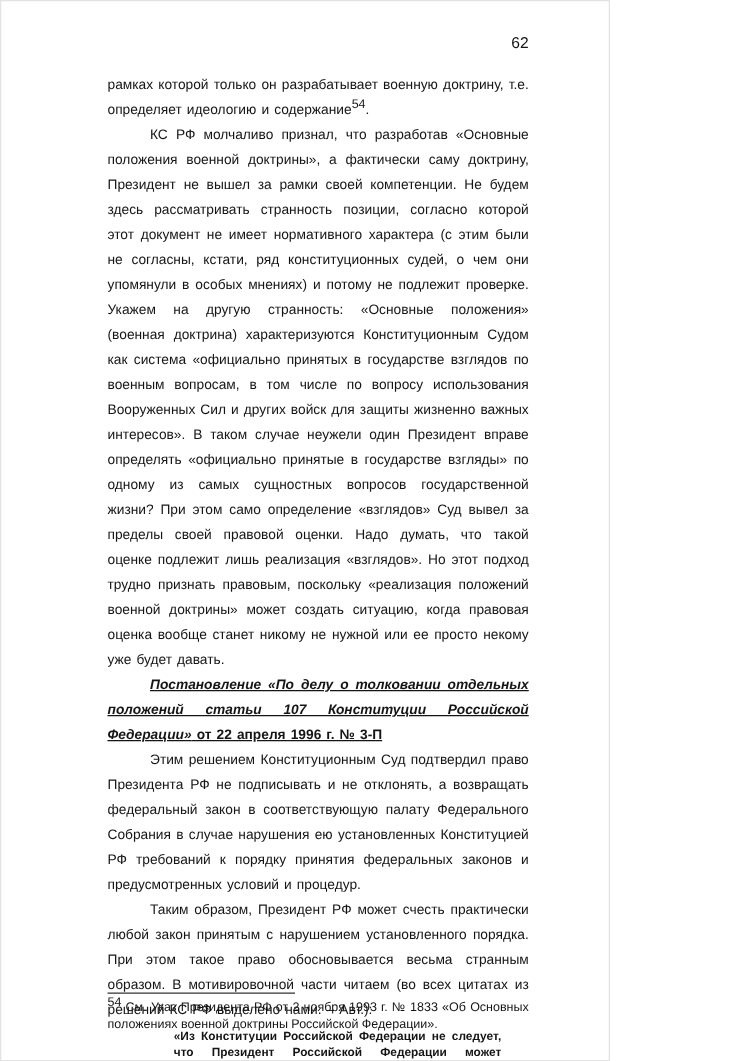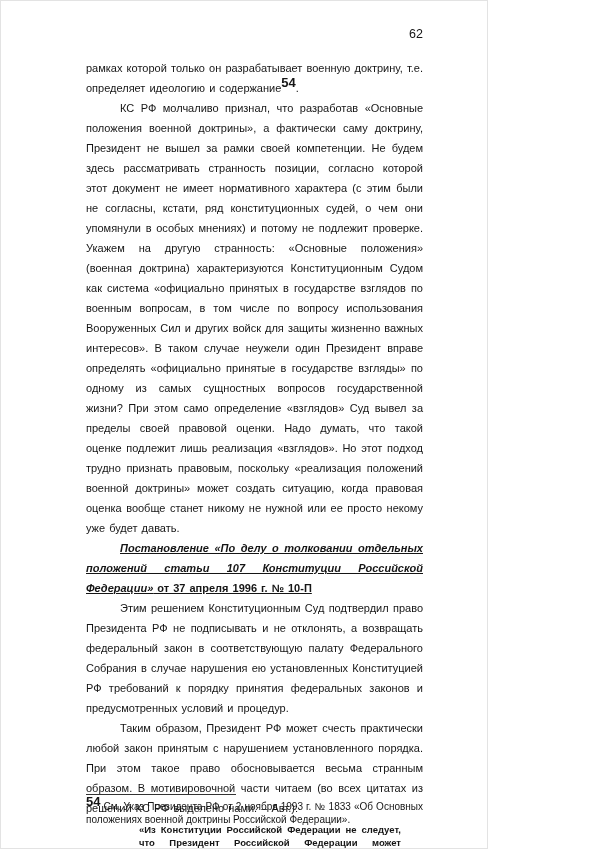--- a/index.html
+++ b/index.html
@@ -27,24 +27,23 @@
     line-height: 20px;
     text-align: justify;
     word-spacing: 1px;
   }
   .indent { text-indent: 34px; }
   .heading span { text-decoration: underline; }
   .bi { font-weight: bold; font-style: italic; }
   .b  { font-weight: bold; }
   .i  { }
   .fn-ref {
-    font-size: 13px;
+    font-size: 10px;
     vertical-align: super;
     line-height: 0;
-    font-weight: bold;
   }
   .quote {
     margin: 5px 22px 0 53px;
     font-size: 9.5px;
     line-height: 13px;
     font-weight: bold;
     text-align: justify;
     word-spacing: 1px;
   }
   .footnote-area {
@@ -69,21 +68,21 @@
 <body>
 
 <div class="page">
 
   <div class="page-number">62</div>
 
   <p class="body"><span>рамках которой только он разрабатывает военную доктрину, т.е. определяет идеологию и содержание</span><sup class="fn-ref">54</sup><span>.</span></p>
 
   <p class="body indent">КС РФ молчаливо признал, что разработав «Основные положения военной доктрины», а фактически саму доктрину, Президент не вышел за рамки своей компетенции. Не будем здесь рассматривать странность позиции, согласно которой этот документ не имеет нормативного характера (с этим были не согласны, кстати, ряд конституционных судей, о чем они упомянули в особых мнениях) и потому не подлежит проверке. Укажем на другую странность: «Основные положения» (военная доктрина) характеризуются Конституционным Судом как система «официально принятых в государстве взглядов по военным вопросам, в том числе по вопросу использования Вооруженных Сил и других войск для защиты жизненно важных интересов». В таком случае неужели один Президент вправе определять «официально принятые в государстве взгляды» по одному из самых сущностных вопросов государственной жизни? При этом само определение «взглядов» Суд вывел за пределы своей правовой оценки. Надо думать, что такой оценке подлежит лишь реализация «взглядов». Но этот подход трудно признать правовым, поскольку «реализация положений военной доктрины» может создать ситуацию, когда правовая оценка вообще станет никому не нужной или ее просто некому уже будет давать.</p>
 
-  <p class="body indent heading"><span class="bi">Постановление «По делу о толковании отдельных положений статьи 107 Конституции Российской Федерации»</span><span class="b"> от 37 апреля 1996 г. № 10-П</span></p>
+  <p class="body indent heading"><span class="bi">Постановление «По делу о толковании отдельных положений статьи 107 Конституции Российской Федерации»</span><span class="b"> от 22 апреля 1996 г. № 3-П</span></p>
 
   <p class="body indent"><span>Этим решением Конституционным Суд подтвердил </span><span class="i">право Президента РФ не подписывать и не отклонять, а возвращать федеральный закон</span><span> в соответствующую палату Федерального Собрания в случае нарушения ею установленных Конституцией РФ требований к порядку принятия федеральных законов и предусмотренных условий и процедур.</span></p>
 
   <p class="body indent"><span>Таким образом, Президент РФ может счесть практически любой закон принятым с нарушением установленного порядка. При этом такое право обосновывается весьма странным образом. В мотивировочной части читаем (во всех цитатах из решений КС РФ выделено нами. – </span><span class="i">Авт.</span><span>):</span></p>
 
   <div class="quote">«Из Конституции Российской Федерации не следует, что Президент Российской Федерации может возвращать в палаты Федерального Собрания федеральные законы, принятые с соблюдением требований Конституции Российской Федерации и предусмотренных ею условий и процедур, без рассмотрения, а значит, и без мотивов отклонения. В то же время в случае нарушения установленного Конституцией Российской Федерации порядка принятия федерального закона, если эти нарушения ставят под сомнение результаты волеизъявления палат Федерального Собрания и само принятие закона, Президент Российской Федерации вправе в силу части 2 статьи 80 и части 1 статьи 107 Конституции Российской Федерации вернуть его в соответствующую палату, указав на конкретные нарушения названных конституционных требований. При этом такой закон не может считаться</div>
 
   <div class="footnote-area">
     <div class="footnote-rule"></div>
     <p class="footnote"><sup class="fn-ref">54</sup><span> См. Указ Президента РФ от 2 ноября 1993 г. № 1833 «Об Основных положениях военной доктрины Российской Федерации».</span></p>

